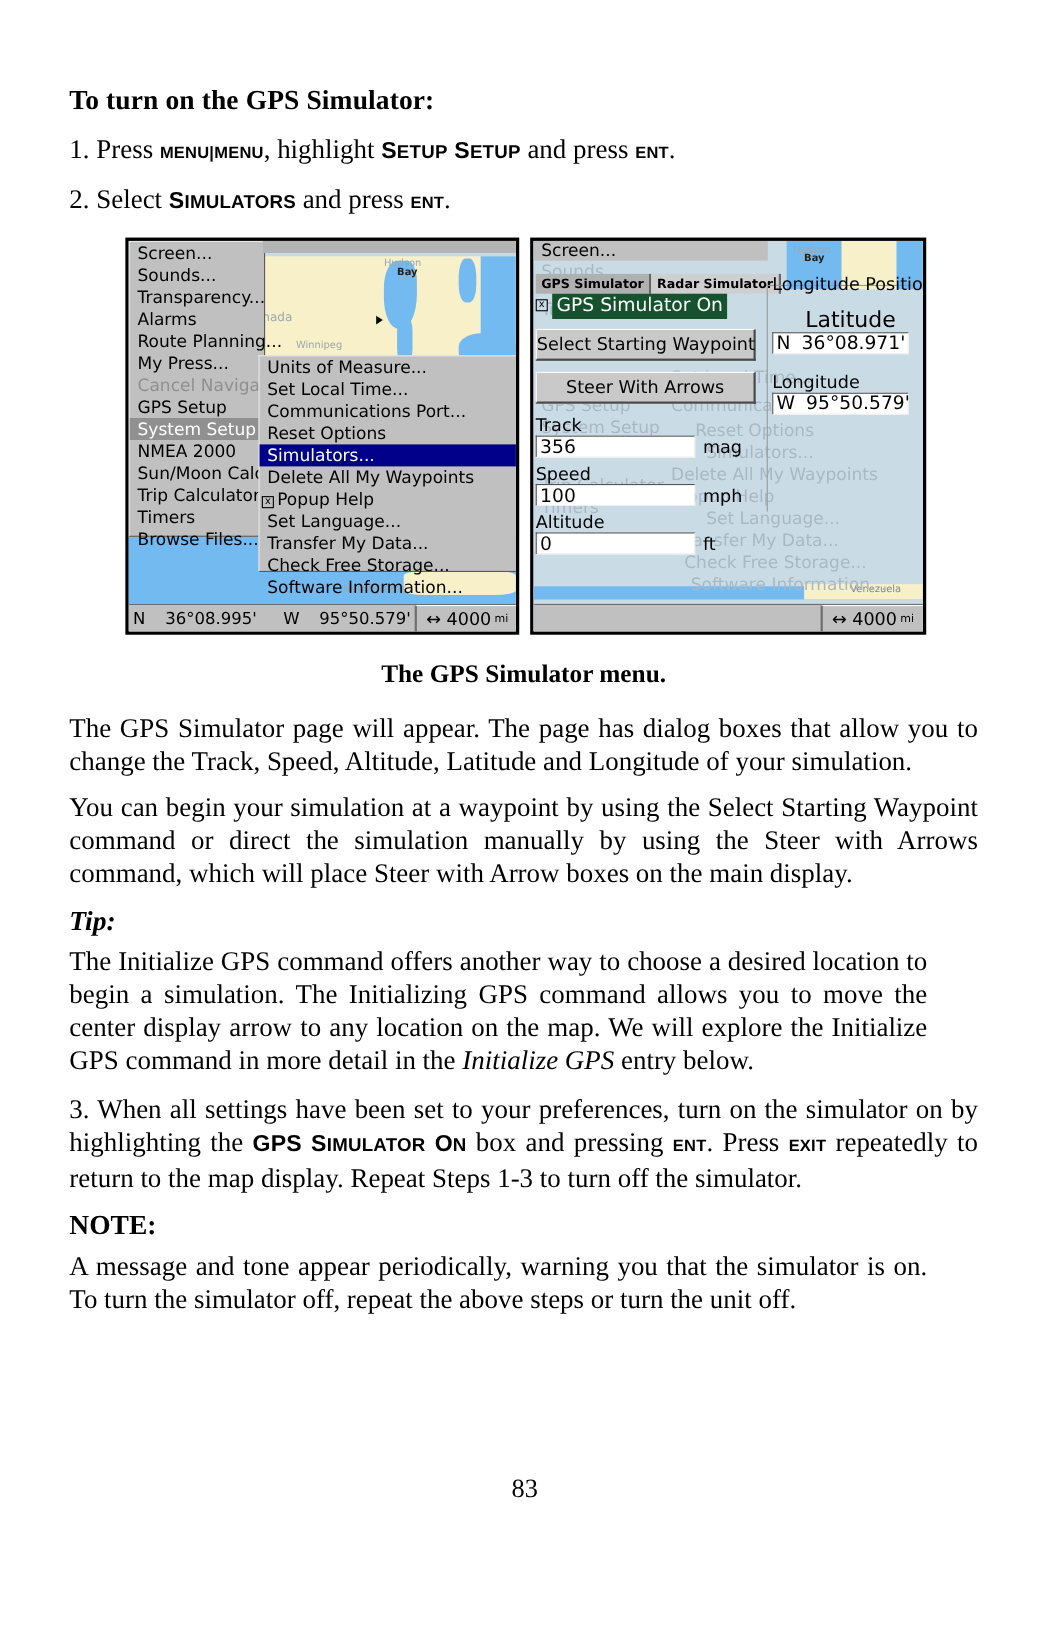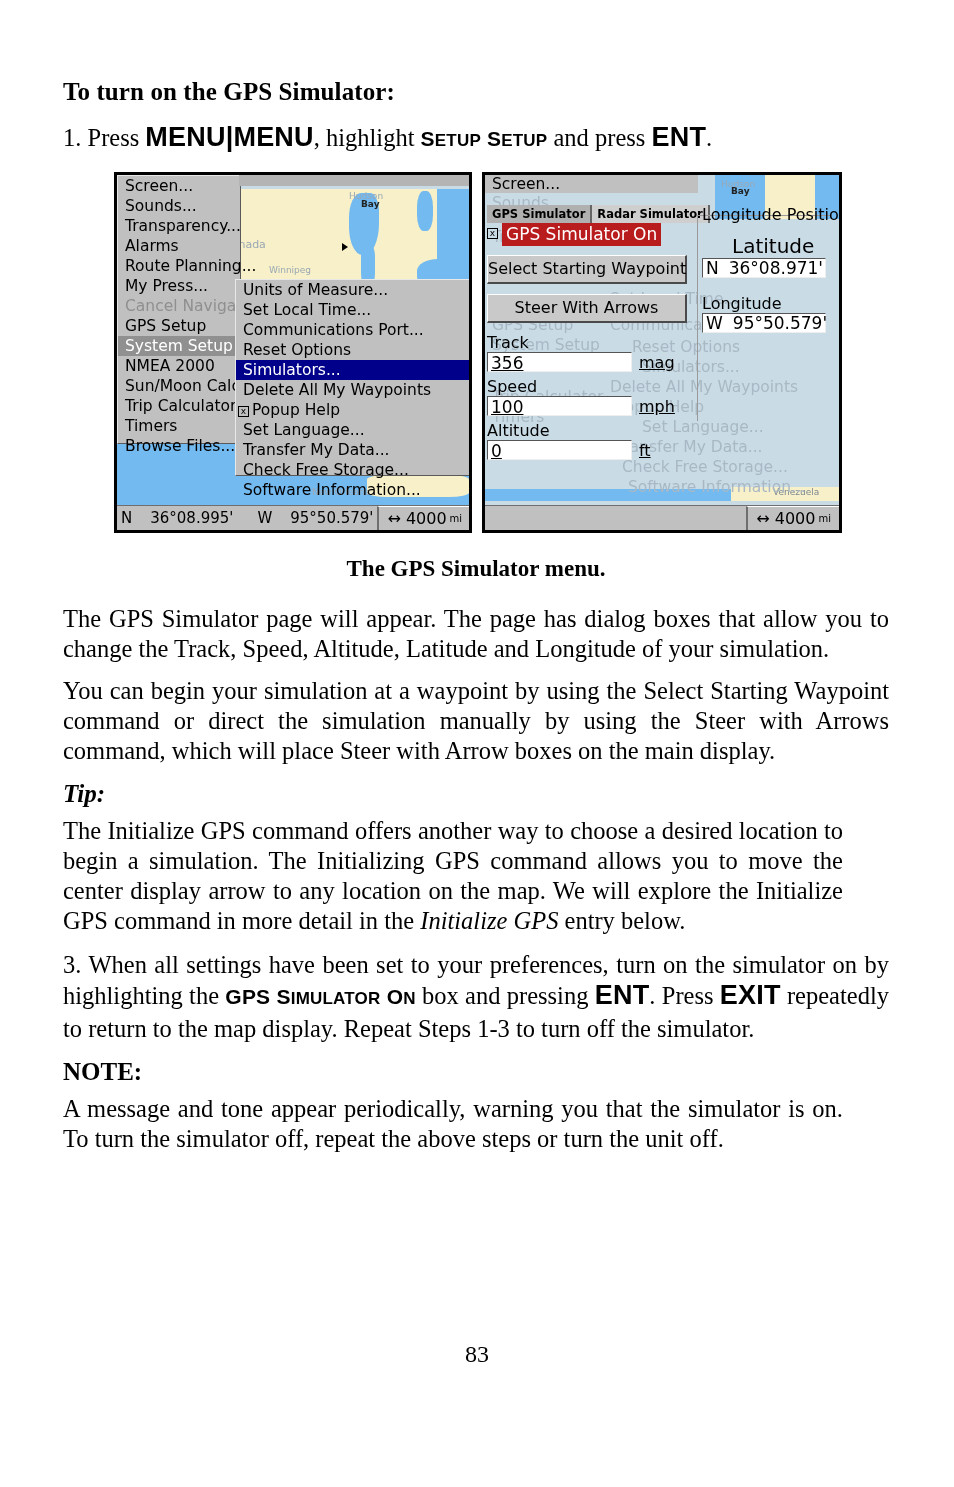--- a/index.html
+++ b/index.html
@@ -37,21 +37,21 @@
   }
 
   p.body {
     font-size: 24.5px;
     line-height: 30px;
     margin: 0 0 12px 0;
     text-align: justify;
     text-justify: inter-word;
   }
   p.numstep { text-align: left; }
-  .b { font-weight: bold; font-family: "Liberation Sans", sans-serif; font-size: 27px; letter-spacing:.2px;}
+  .b { font-weight: bold; font-family: "Liberation Sans", sans-serif; font-size: 15px; letter-spacing:.2px;}
   .sc { font-weight: bold; font-family: "Liberation Sans", sans-serif; font-size: 21px; letter-spacing:.2px;}
   .sc .cap { font-size: 21px; }
   .sc .sm { font-size: 17px; }
   .ital { font-style: italic; }
 
   .tip-head {
     font-size: 25px;
     font-weight: bold;
     font-style: italic;
     margin: 14px 0 8px 0;
@@ -195,21 +195,21 @@
     position: absolute;
     left: 2px; top: 48px;
     width: 200px;
   }
   .sim-check-row {
     display: flex;
     align-items: center;
     margin-bottom: 9px;
   }
   .sim-check-row .lbl {
-    background: #b91c1c;
+    background: #14532d;
     color: #fff;
     font-size: 17px;
     padding: 1px 4px 2px 4px;
     font-family: "DejaVu Sans", sans-serif;
     white-space: nowrap;
   }
   .lcd-btn {
     background: #c9c9c9;
     border-top: 1px solid #ffffff;
     border-left: 1px solid #ffffff;
@@ -221,21 +221,21 @@
     margin-bottom: 10px;
     font-family: "DejaVu Sans", sans-serif;
     white-space: nowrap;
   }
   .fieldgroup { margin-bottom: 5px; }
   .fieldgroup .flabel {
     font-size: 16px;
     font-family: "DejaVu Sans", sans-serif;
     line-height: 19px;
   }
-  .fieldrow { display: flex; align-items: center; text-decoration: underline; }
+  .fieldrow { display: flex; align-items: center; }
   .lcd-input {
     background: #ffffff;
     border-top: 1px solid #555;
     border-left: 1px solid #555;
     border-right: 1px solid #eee;
     border-bottom: 1px solid #eee;
     font-size: 17px;
     padding: 1px 2px 2px 3px;
     font-family: "DejaVu Sans", sans-serif;
     height: 20px;
@@ -284,20 +284,23 @@
 
 <div class="page">
   <div class="content">
 
     <h1 class="section-head">To turn on the GPS Simulator:</h1>
 
     <p class="body numstep">
       <span>1. Press </span><span class="b">MENU</span><span class="b">|</span><span class="b">MENU</span><span>, highlight </span><span class="sc"><span class="cap">S</span><span class="sm">ETUP</span> <span class="cap">S</span><span class="sm">ETUP</span></span><span> and press </span><span class="b">ENT</span><span>.</span>
     </p>
 
+    <p class="body numstep">
+      <span>2. Select </span><span class="sc"><span class="cap">S</span><span class="sm">IMULATORS</span></span><span> and press </span><span class="b">ENT</span><span>.</span>
+    </p>
 
     <div class="figure-wrap">
 
       <div class="lcd" id="lcd-left">
         <div class="map-bg">
           <div class="map-land" style="left:0;top:0;width:352px;height:355px;background:#c9dce6;"></div>
 
           <div class="map-land" style="left:120px;top:14px;width:232px;height:300px;border-radius:0;"></div>
 
           <div class="map-water" style="left:232px;top:18px;width:30px;height:62px;border-radius:40% 30% 50% 45%;"></div>

